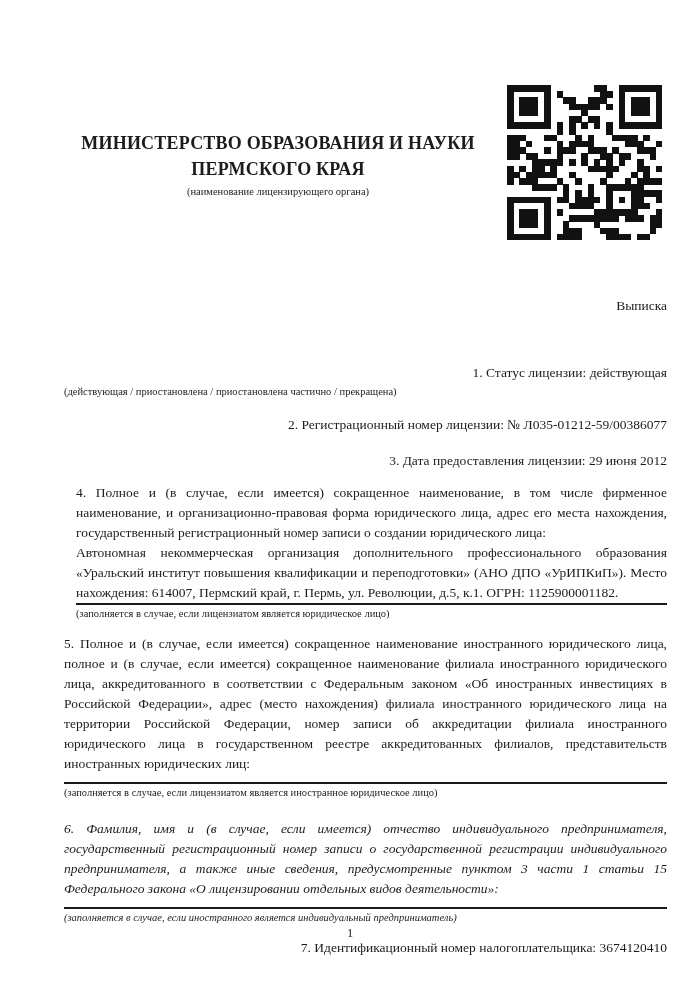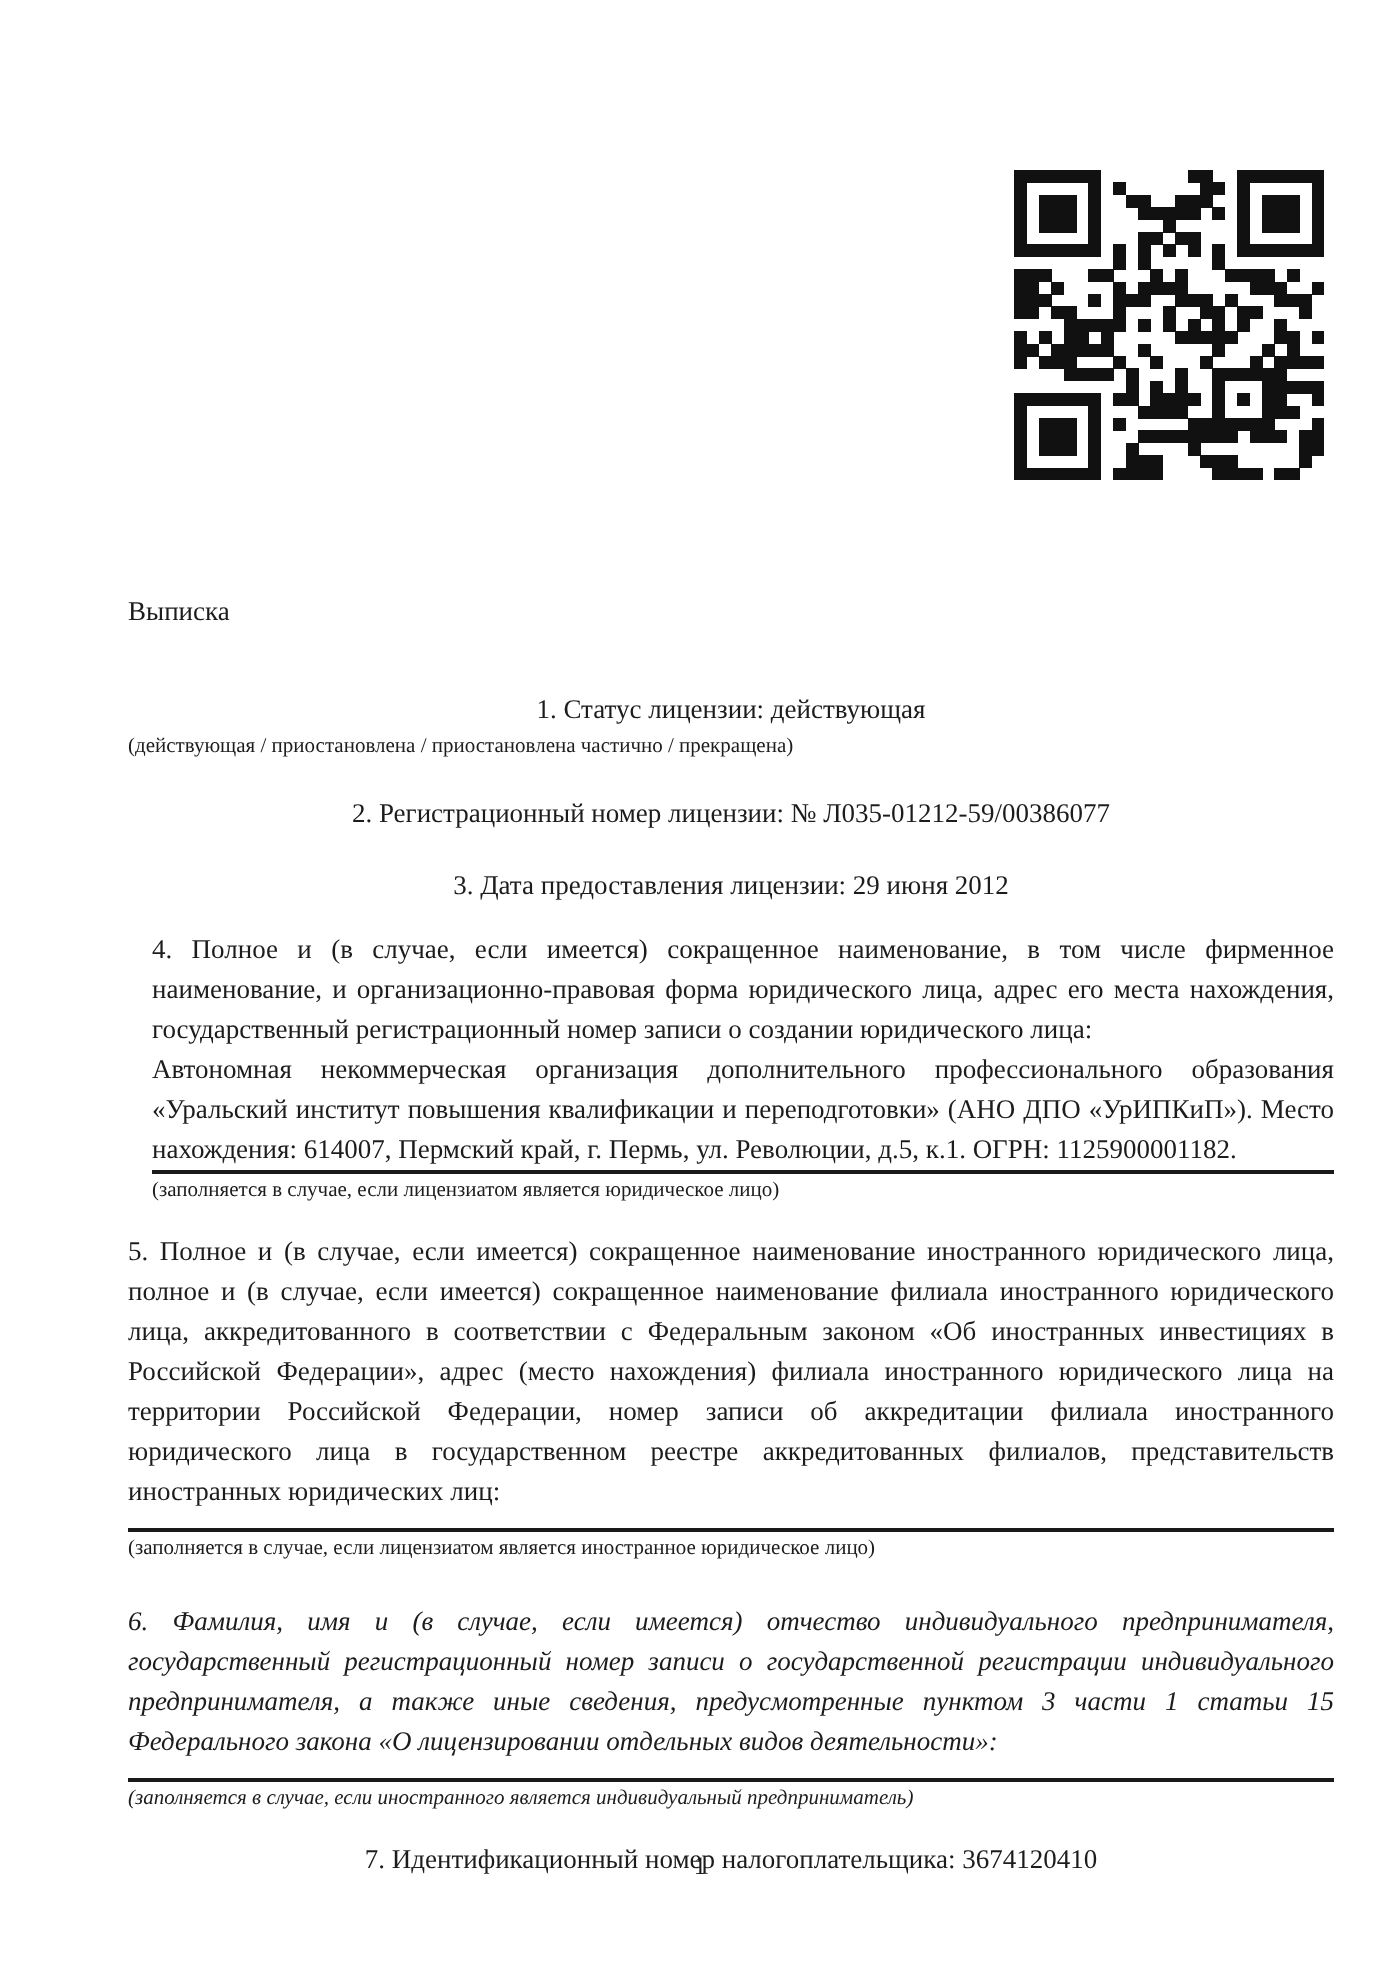--- a/index.html
+++ b/index.html
@@ -18,43 +18,48 @@
   }
   .ministry-name {
     font-weight:bold; font-size:18px; line-height:26px;
     letter-spacing:0.2px;
   }
   .header-caption { font-size:10.5px; line-height:13px; margin-top:3px; }
   .qr {
     position:absolute; top:85px; left:507px; width:155px; height:155px;
   }
   .content { position:absolute; top:297px; left:64px; width:603px; }
-  .doc-title { text-align:left; line-height:18px; margin:0 0 30px 0; }
+  .doc-title { text-align:right; line-height:18px; margin:0 0 48px 0; }
   .para { text-align:justify; line-height:20px; margin:0; }
-  .single { text-align:center; }
+  .single { text-align:right; }
   .caption { font-size:10.5px; text-align:left; line-height:13px; padding-top:2px; }
   .rule { border-top:2px solid #1a1a1a; height:0; }
   .blank-line { height:8px; }
   .sec-1 { margin-top:0; }
   .sec-2 { margin-top:17px; }
   .sec-3 { margin-top:16px; }
   .sec-4 { margin-top:12px;margin-left:12px; }
   .sec-5 { margin-top:14px; }
   .sec-6 { margin-top:20px;font-style:italic; }
   .sec-7 { margin-top:14px; }
   .page-number {
     position:absolute; top:926px; left:0; width:700px;
     text-align:center; font-size:12.5px;
   }
 </style>
 </head>
 <body>
 
 <div class="page">
 
+  <div class="header-text">
+    <div class="ministry-name">МИНИСТЕРСТВО ОБРАЗОВАНИЯ И НАУКИ</div>
+    <div class="ministry-name">ПЕРМСКОГО КРАЯ</div>
+    <div class="header-caption">(наименование лицензирующего органа)</div>
+  </div>
 
   <div class="qr" id="qr"><svg viewBox="0 0 25 25" width="155" height="155" shape-rendering="crispEdges" fill="#111111">
         <rect x="0" y="0" width="1.05" height="1.05"></rect>
         <rect x="1" y="0" width="1.05" height="1.05"></rect>
         <rect x="2" y="0" width="1.05" height="1.05"></rect>
         <rect x="3" y="0" width="1.05" height="1.05"></rect>
         <rect x="4" y="0" width="1.05" height="1.05"></rect>
         <rect x="5" y="0" width="1.05" height="1.05"></rect>
         <rect x="6" y="0" width="1.05" height="1.05"></rect>
         <rect x="14" y="0" width="1.05" height="1.05"></rect>

